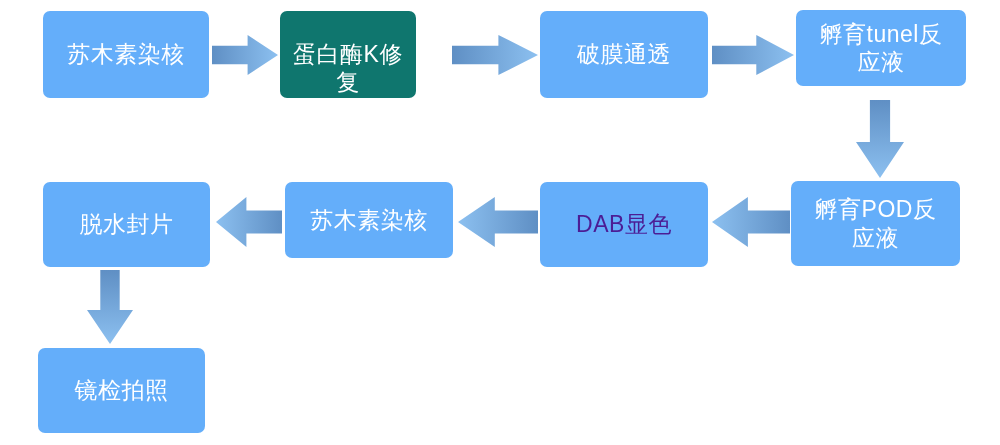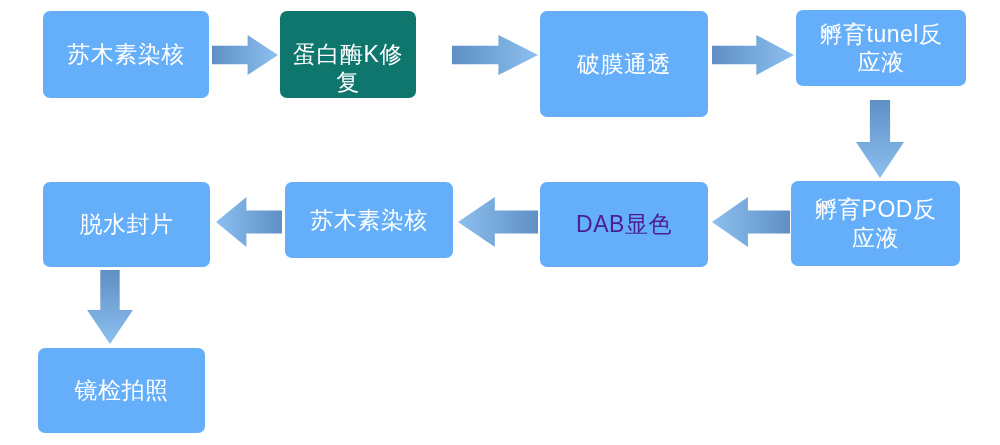--- a/index.html
+++ b/index.html
@@ -132,21 +132,21 @@
           <linearGradient id="g7" x1="0" y1="0" x2="0" y2="1">
             <stop offset="0%" stop-color="#5f8fc4"></stop>
             <stop offset="100%" stop-color="#8cc0f0"></stop>
           </linearGradient>
         </defs>
         <polygon points="13.3,0.0 13.3,40.0 0.0,40.0 23.0,74.0 46.0,40.0 32.7,40.0 32.7,0.0" fill="url(#g7)"></polygon>
       </svg>
     </div>
     <div class="node" style="left: 43px; top: 11px; width: 166px; height: 87px; background: rgb(100, 174, 250); color: rgb(255, 255, 255);"><span>苏木素染核</span></div>
     <div class="node" style="left: 280px; top: 11px; width: 136px; height: 87px; background: #0f766e; color: rgb(255, 255, 255); align-items: flex-end;"><span>蛋白酶K修复</span></div>
-    <div class="node" style="left: 540px; top: 11px; width: 168px; height: 106px; background: rgb(100, 174, 250); color: rgb(255, 255, 255);"><span>破膜通透</span></div>
+    <div class="node" style="left: 540px; top: 11px; width: 168px; height: 87px; background: rgb(100, 174, 250); color: rgb(255, 255, 255);"><span>破膜通透</span></div>
     <div class="node" style="left: 796px; top: 10px; width: 170px; height: 76px; background: rgb(100, 174, 250); color: rgb(255, 255, 255);"><span>孵育tunel反
 应液</span></div>
     <div class="node" style="left: 791px; top: 181px; width: 169px; height: 85px; background: rgb(100, 174, 250); color: rgb(255, 255, 255); align-items: center;"><span>孵育POD反
 应液</span></div>
     <div class="node" style="left: 540px; top: 182px; width: 168px; height: 85px; background: rgb(100, 174, 250); color: #4c1d95;"><span>DAB显色</span></div>
     <div class="node" style="left: 285px; top: 182px; width: 168px; height: 76px; background: rgb(100, 174, 250); color: rgb(255, 255, 255);"><span>苏木素染核</span></div>
     <div class="node" style="left: 43px; top: 182px; width: 167px; height: 85px; background: rgb(100, 174, 250); color: rgb(255, 255, 255); text-align: center;"><span>脱水封片</span></div>
     <div class="node" style="left: 38px; top: 348px; width: 167px; height: 85px; background: rgb(100, 174, 250); color: rgb(255, 255, 255);"><span>镜检拍照</span></div>
   </div>
 

